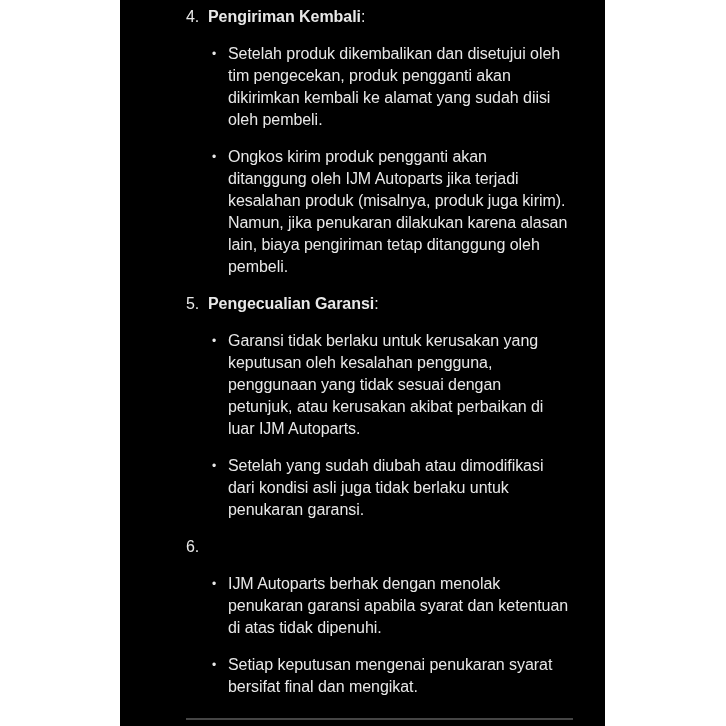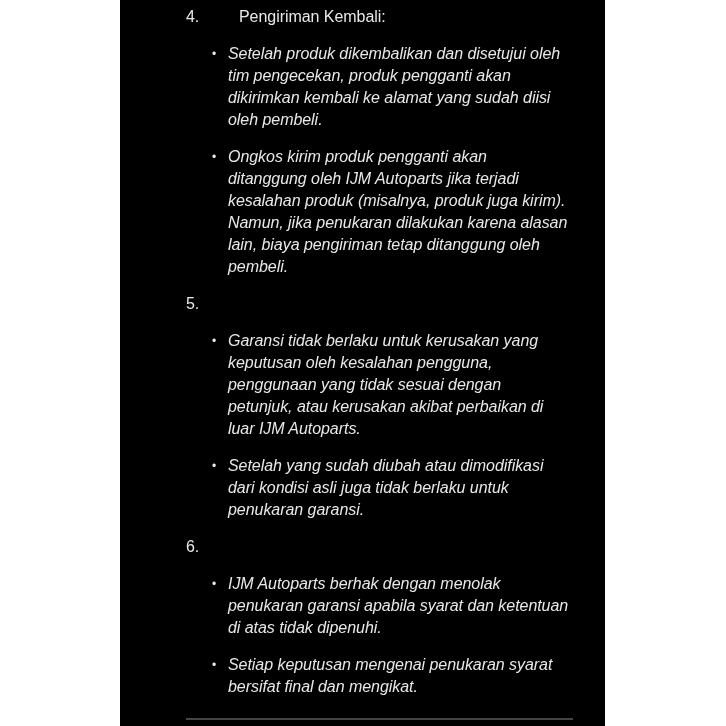--- a/index.html
+++ b/index.html
@@ -40,38 +40,37 @@
   .hrow {
     display: flex;
     margin-bottom: 15px;
   }
   .num {
     flex: none;
     width: 22px;
     font-weight: 400;
   }
   .htext { font-weight: 400; }
-  .htext b { font-weight: 400; margin-left: 31px; }
+  .htext b { font-weight: 700; }
   .bullet {
     display: flex;
     margin-left: 25px;
     margin-bottom: 15px;
   }
   .dot {
     flex: none;
     width: 6px;
     margin-right: 11px;
     font-size: 12px;
     line-height: 22px;
     text-align: center;
   }
   .btext {
     margin: 0;
     width: 341px;
-    font-style: italic;
   }
   .divider {
     height: 2px;
     background: #454545;
     margin-top: 20px;
   }
 </style>
 </head>
 <body>
 
@@ -90,20 +89,21 @@
         </div>
         <div class="bullet">
           <span class="dot">•</span>
           <p class="btext">Ongkos kirim produk pengganti akan ditanggung oleh IJM Autoparts jika terjadi kesalahan produk (misalnya, produk juga kirim). Namun, jika penukaran dilakukan karena alasan lain, biaya pengiriman tetap ditanggung oleh pembeli.</p>
         </div>
       </section>
 
       <section>
         <div class="hrow">
           <span class="num">5.</span>
+          <span class="htext"><b>Pengecualian Garansi</b><span>:</span></span>
         </div>
         <div class="bullet">
           <span class="dot">•</span>
           <p class="btext">Garansi tidak berlaku untuk kerusakan yang keputusan oleh kesalahan pengguna, penggunaan yang tidak sesuai dengan petunjuk, atau kerusakan akibat perbaikan di luar IJM Autoparts.</p>
         </div>
         <div class="bullet">
           <span class="dot">•</span>
           <p class="btext">Setelah yang sudah diubah atau dimodifikasi dari kondisi asli juga tidak berlaku untuk penukaran garansi.</p>
         </div>
       </section>

